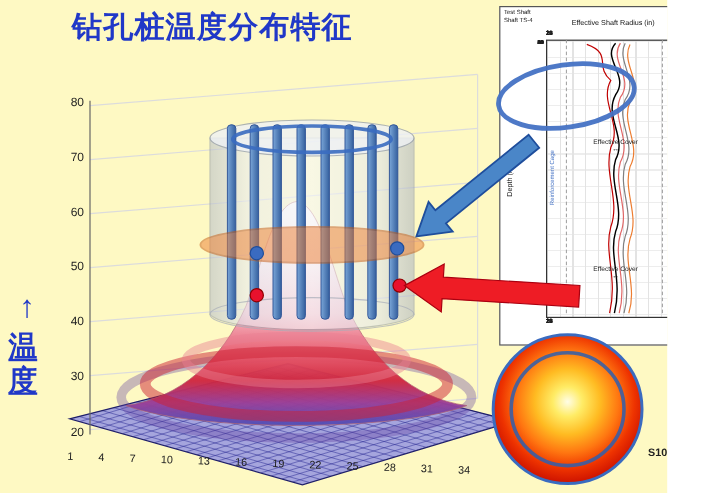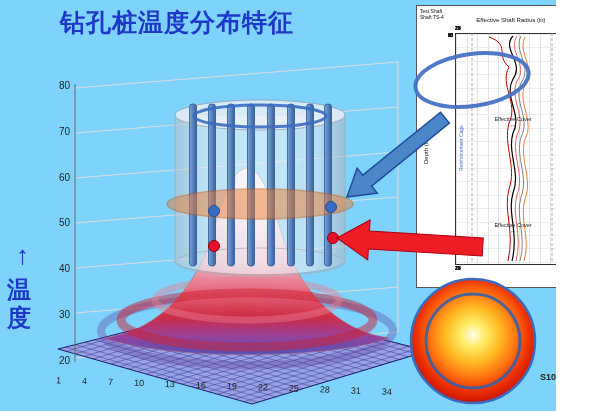--- a/index.html
+++ b/index.html
@@ -1,22 +1,22 @@
 <!DOCTYPE html>
 <html><head>
 <meta charset="utf-8">
 <style>
   html,body{margin:0;padding:0;background:#fff;}
-  .stage{position:relative;width:556px;height:411px;background:#7dd3fc;overflow:hidden;
+  .stage{position:relative;width:556px;height:411px;background:#fef9c3;overflow:hidden;
          font-family:"Liberation Sans",sans-serif;color:#111;}
   .abs{position:absolute;}
   .title{left:60px;top:6px;font-size:25px;font-weight:bold;color:#2038c8;letter-spacing:1px;}
   .yarrow{left:16px;top:240px;font-size:26px;font-weight:bold;color:#2038c8;}
   .yaxis{left:4px;top:276px;width:30px;font-size:24px;font-weight:bold;color:#2038c8;
-         line-height:1.15;text-align:center;word-break:break-all;}
+         line-height:1.15;text-align:center;word-break:break-all;text-decoration:underline;}
   .z-ticks{left:46px;top:80px;height:286px;width:24px;display:flex;flex-direction:column;
            justify-content:space-between;align-items:flex-end;font-size:10px;color:#222;}
   .x-ticks{left:56px;top:381px;width:336px;display:flex;justify-content:space-between;
            font-size:9px;color:#222;transform:rotate(2deg);}
   .s10{left:540px;top:372px;font-size:9px;color:#222;font-weight:bold;}
   .s1{left:556px;top:392px;font-size:9px;color:#222;margin-top:46px;}
   .scene,.overlay{position:absolute;left:0;top:0;}
   .overlay{pointer-events:none;z-index:5;}
   .scene{z-index:1;}
   .txt{z-index:2;}

